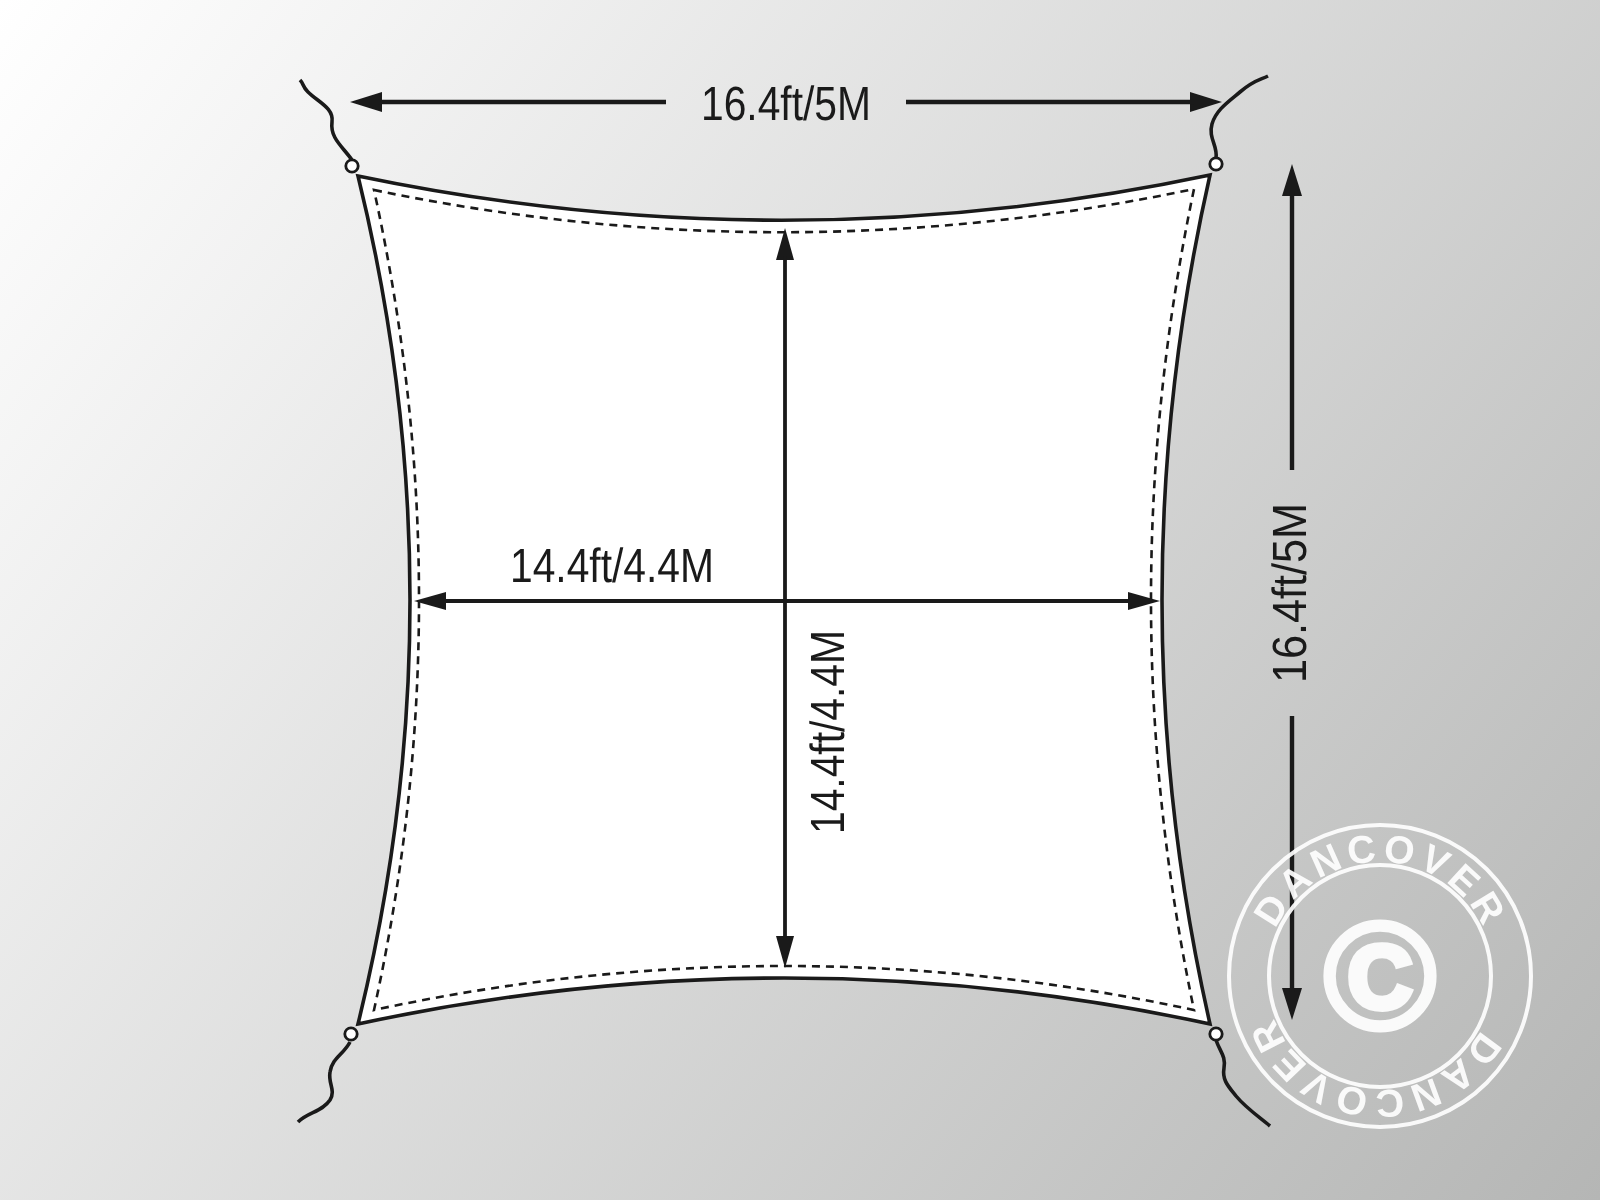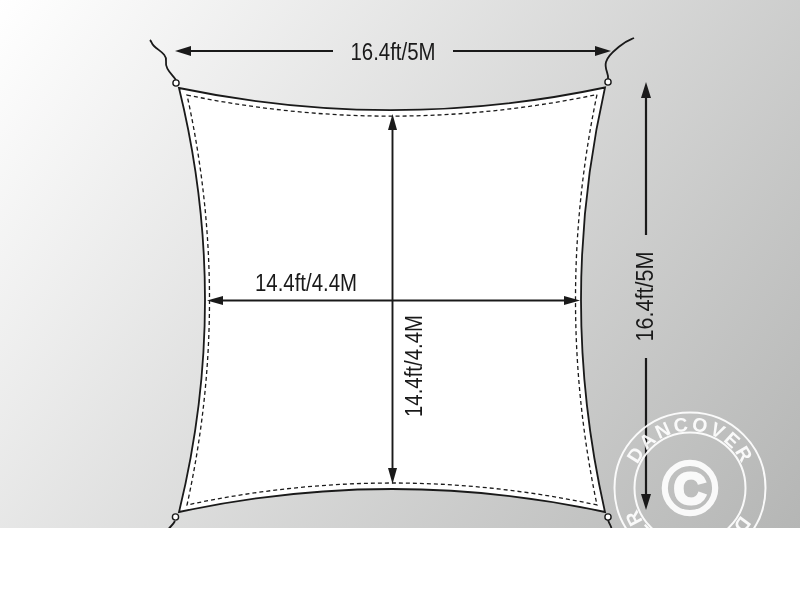--- a/index.html
+++ b/index.html
@@ -1,15 +1,15 @@
 <!DOCTYPE html>
 <html><head><meta charset="utf-8">
 <style>
 html,body{margin:0;padding:0}
-#page{width:800px;height:528px;background:linear-gradient(126.7deg,#ffffff 0%,#b5b6b5 100%);overflow:hidden}
+#page{width:800px;height:600px;background:linear-gradient(126.7deg,#ffffff 0%,#b5b6b5 100%);overflow:hidden}
 text{font-family:"Liberation Sans",sans-serif}
 .dim{fill:#1a1a1a}
 .wm{fill:#ffffff}
 </style></head>
 <body>
 <div id="page">
 <svg width="800" height="600" viewBox="0 0 800 600">
 
   <path d="M179,88 Q392,132.5 605,87.5 Q557,300 605,512 Q392,466 179,512 Q231,300 179,88 Z" fill="#ffffff" stroke="#1a1a1a" stroke-width="1.8"></path>
 

